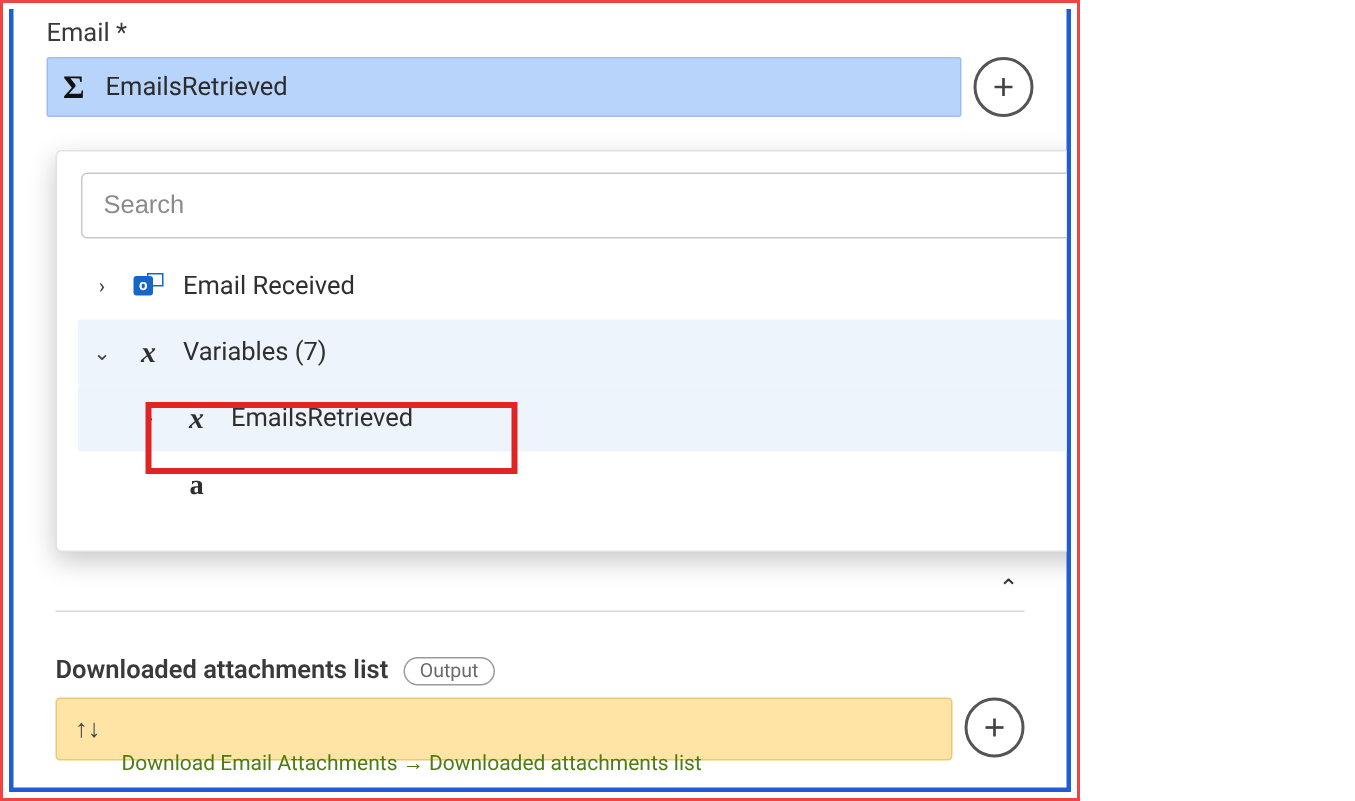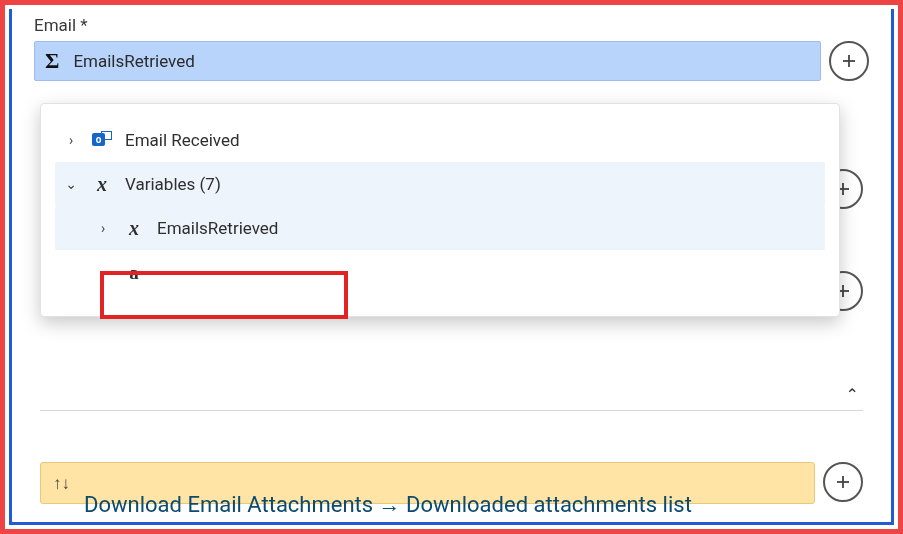--- a/index.html
+++ b/index.html
@@ -1,17 +1,17 @@
 <!DOCTYPE html>
 <html><head>
 <meta charset="utf-8">
 <style>
   * { box-sizing: border-box; margin: 0; padding: 0; }
   html, body { width: 903px; height: 534px; font-family: -apple-system, BlinkMacSystemFont, "Segoe UI", Roboto, sans-serif; background: #fff; }
-  .outer-frame { width: 903px; height: 534px; border: 5px solid #ef4444; position: relative; background: #fff; padding: 4px; }
+  .outer-frame { width: 720px; height: 534px; border: 2px solid #ef4444; position: relative; background: #fff; padding: 4px; }
   .panel { width: 100%; height: 100%; border-left: 3px solid #1f5cd6; border-right: 3px solid #1f5cd6; border-bottom: 3px solid #1f5cd6; padding: 6px 22px 18px 22px; position: relative; overflow: hidden; }
   .field-label { font-size: 17px; color: #3a3a3a; margin-bottom: 6px; }
   .row { display: flex; align-items: stretch; gap: 8px; }
   .value-box { flex: 1; display: flex; align-items: center; height: 40px; border: 1px solid #9fbcee; background: #b9d4fb; border-radius: 2px; padding: 0 10px; gap: 14px; }
   .sigma-icon { font-family: "Times New Roman", serif; font-weight: 700; font-size: 22px; color: #111; line-height: 1; }
   .value-text { font-size: 17px; color: #2b2b2b; }
   .plus-btn { width: 40px; height: 40px; border: 2px solid #555; border-radius: 50%; display: flex; align-items: center; justify-content: center; background: #fff; cursor: pointer; flex: none; }
   .plus-btn svg { width: 18px; height: 18px; display: block; }
   .dropdown { position: absolute; left: 28px; top: 94px; width: 800px; background: #fff; border: 1px solid #e2e2e2; border-radius: 4px; box-shadow: 0 6px 18px rgba(0,0,0,0.22); padding: 14px 14px 22px 14px; z-index: 20; }
   .search-wrap { padding: 0 2px 10px 2px; }
@@ -33,21 +33,21 @@
   .red-box { position: absolute; border: 4px solid #e02424; pointer-events: none; z-index: 40; }
   .side-pluses { position: absolute; right: 28px; top: 160px; display: flex; flex-direction: column; gap: 62px; z-index: 5; }
   .collapse-caret { position: absolute; right: 32px; top: 376px; font-size: 16px; color: #333; z-index: 5; }
   .hr-line { position: absolute; left: 28px; right: 28px; top: 401px; border-top: 1px solid #d6d6d6; z-index: 3; }
   .bottom-section { position: absolute; left: 28px; right: 28px; bottom: 18px; }
   .bottom-label-row { display:flex; align-items:center; gap:10px; margin-bottom: 8px; }
   .bottom-label { font-size: 17px; font-weight: 600; color: #3a3a3a; }
   .pill { border: 1px solid #9a9a9a; color: #6a6a6a; font-size: 13px; padding: 1px 10px; border-radius: 12px; }
   .out-box { flex:1; display:flex; align-items:center; height:42px; background:#ffe4a6; border:1px solid #e9c978; border-radius:3px; padding:0 12px; gap:14px; }
   .swap-icon { font-weight:700; font-size:17px; color:#444; }
-  .out-text { font-size:22px; color:#0c4a6e;margin-top:44px; }
+  .out-text { font-size:14px; color:#4d7c0f;margin-top:44px; }
 </style>
 </head>
 <body>
 
 <div class="outer-frame">
   <div class="panel">
 
     <div class="field-label">Email *</div>
 
     <div class="row">
@@ -75,20 +75,23 @@
             <line x1="12" y1="4" x2="12" y2="20"></line>
             <line x1="4" y1="12" x2="20" y2="12"></line>
           </svg>
       </div>
     </div>
 
     <span class="collapse-caret">⌃</span>
     <div class="hr-line"></div>
 
     <div class="dropdown">
+      <div class="search-wrap">
+        <input class="search-input" placeholder="Search" style="">
+      </div>
 
       <div class="tree-row lvl-0">
         <span class="chevron">›</span>
         <span class="ic">
           <span class="outlook-icon">
               <span class="env"></span>
               <span class="sq">o</span>
             </span>
         </span>
         <span>Email Received</span>
@@ -108,20 +111,24 @@
 
       <div class="tree-row lvl-1">
         <span class="chevron blank">›</span>
         <span class="ic a-serif">a</span>
       </div>
     </div>
 
     <div class="red-box" style="left:88px; top:262px; width:248px; height:48px;"></div>
 
     <div class="bottom-section">
+      <div class="bottom-label-row">
+        <span class="bottom-label">Downloaded attachments list</span>
+        <span class="pill">Output</span>
+      </div>
       <div class="row">
         <div class="out-box">
           <span class="swap-icon">↑↓</span>
           <span class="out-text">Download Email Attachments → Downloaded attachments list</span>
         </div>
         <div class="plus-btn">
           <svg viewBox="0 0 24 24" fill="none" stroke="#444" stroke-width="2.4">
               <line x1="12" y1="4" x2="12" y2="20"></line>
               <line x1="4" y1="12" x2="20" y2="12"></line>
             </svg>

